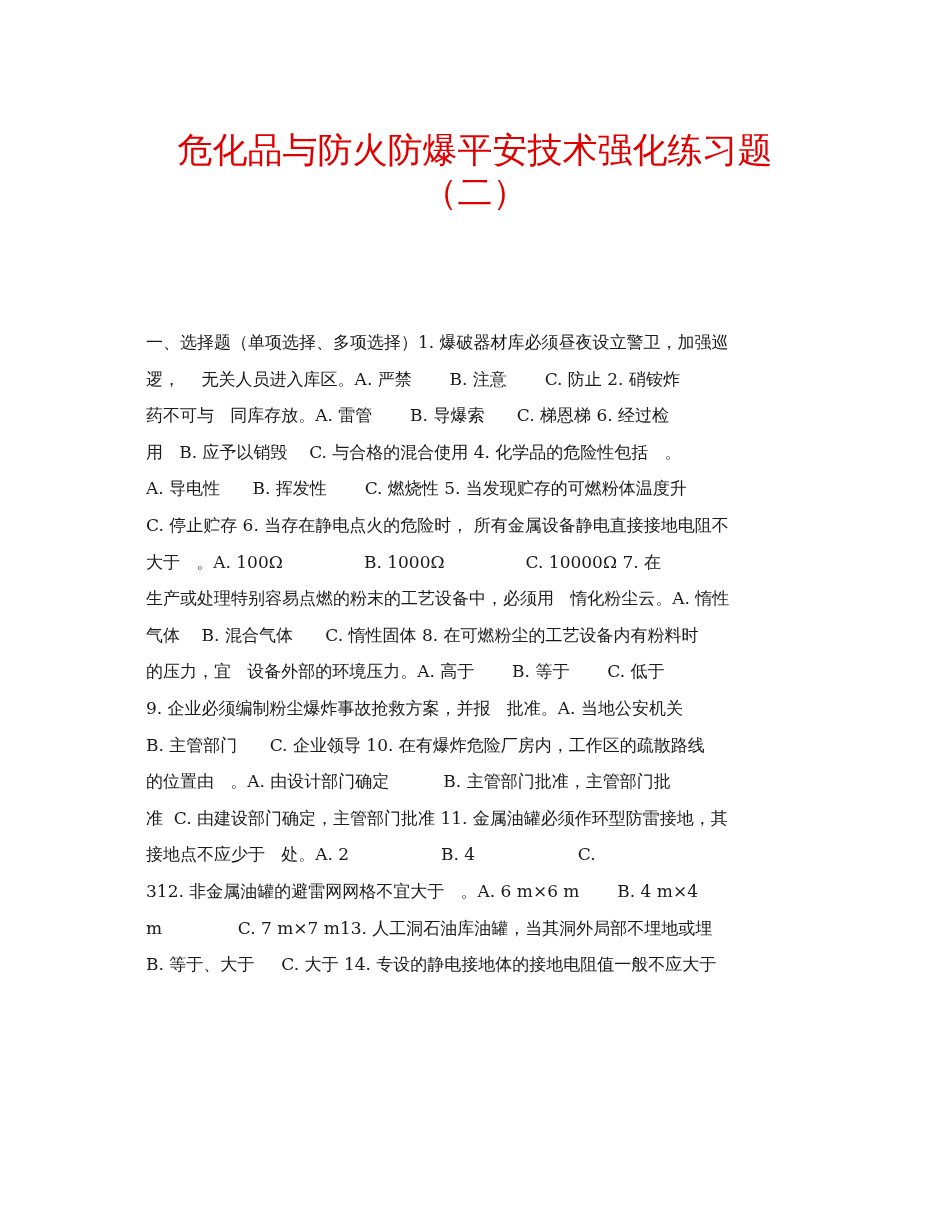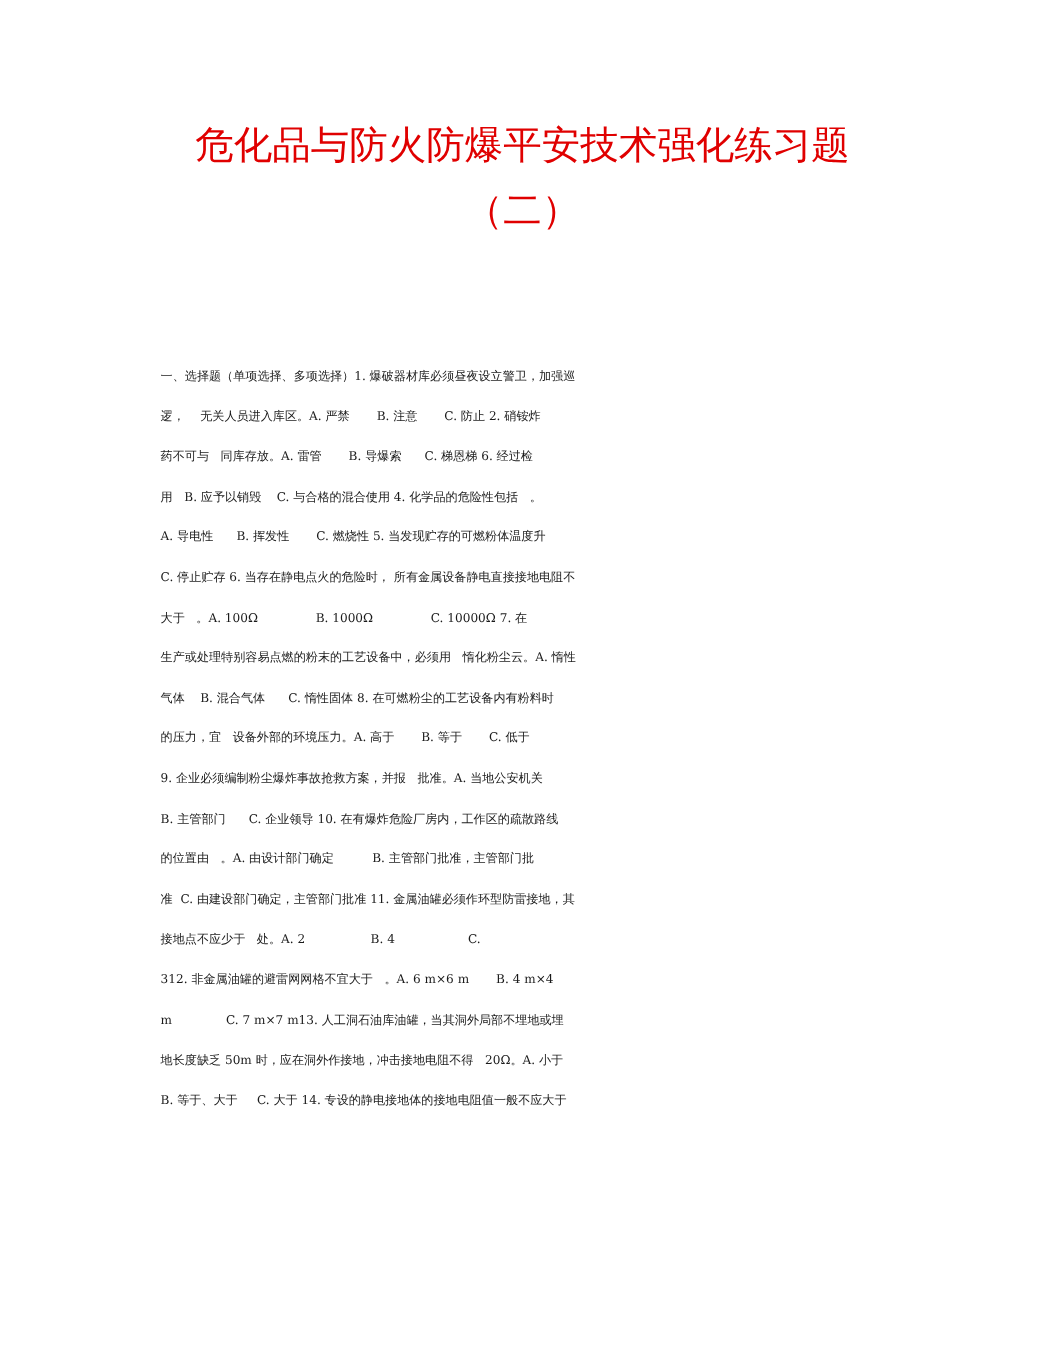--- a/index.html
+++ b/index.html
@@ -3,27 +3,27 @@
 <meta charset="utf-8">
 <style>
   html, body { margin: 0; padding: 0; background: #ffffff; }
   body { width: 950px; height: 1230px; position: relative; overflow: hidden; }
   .page { position: absolute; left: 0; top: 0; width: 950px; height: 1230px; background: #fff; }
   .title {
     position: absolute; left: 0; width: 950px; text-align: center;
     font-family: "DejaVu Serif", "Liberation Serif", serif;
     color: #e00000; font-size: 35px; letter-spacing: 0px; line-height: 40px;
   }
-  .title-main { top: 113px; }
+  .title-main { top: 130px; }
   .title-sub { top: 150px; margin-top: 0; }
   .body-lines { position: absolute; left: 146px; top: 328px; width: 660px; }
   .line {
     height: 36.6px; line-height: 28px; white-space: pre;
     font-family: "DejaVu Serif", "Liberation Serif", serif;
-    font-size: 11px; color: #1a1a1a; overflow: visible;
+    font-size: 17px; color: #1a1a1a; overflow: visible;
   }
 </style>
 </head>
 <body>
 
 <div class="page">
   <div class="title title-main">危化品与防火防爆平安技术强化练习题</div>
   <div class="title title-sub" style="top:172px;">（二）</div>
 
   <div class="body-lines">
@@ -37,16 +37,15 @@
     <div class="line">生产或处理特别容易点燃的粉末的工艺设备中，必须用   惰化粉尘云。A. 惰性</div>
     <div class="line">气体    B. 混合气体      C. 惰性固体 8. 在可燃粉尘的工艺设备内有粉料时</div>
     <div class="line">的压力，宜   设备外部的环境压力。A. 高于       B. 等于       C. 低于</div>
     <div class="line">9. 企业必须编制粉尘爆炸事故抢救方案，并报   批准。A. 当地公安机关</div>
     <div class="line">B. 主管部门      C. 企业领导 10. 在有爆炸危险厂房内，工作区的疏散路线</div>
     <div class="line">的位置由   。A. 由设计部门确定          B. 主管部门批准，主管部门批</div>
     <div class="line">准  C. 由建设部门确定，主管部门批准 11. 金属油罐必须作环型防雷接地，其</div>
     <div class="line">接地点不应少于   处。A. 2                 B. 4                   C.</div>
     <div class="line">312. 非金属油罐的避雷网网格不宜大于   。A. 6 m×6 m       B. 4 m×4</div>
     <div class="line">m              C. 7 m×7 m13. 人工洞石油库油罐，当其洞外局部不埋地或埋</div>
-    <div class="line">地长度缺乏 50m 时，应在洞外作接地，冲击接地电阻不得   20Ω。A. 小于</div>
     <div class="line">B. 等于、大于     C. 大于 14. 专设的静电接地体的接地电阻值一般不应大于</div>
   </div>
 </div>
 
 </body></html>

